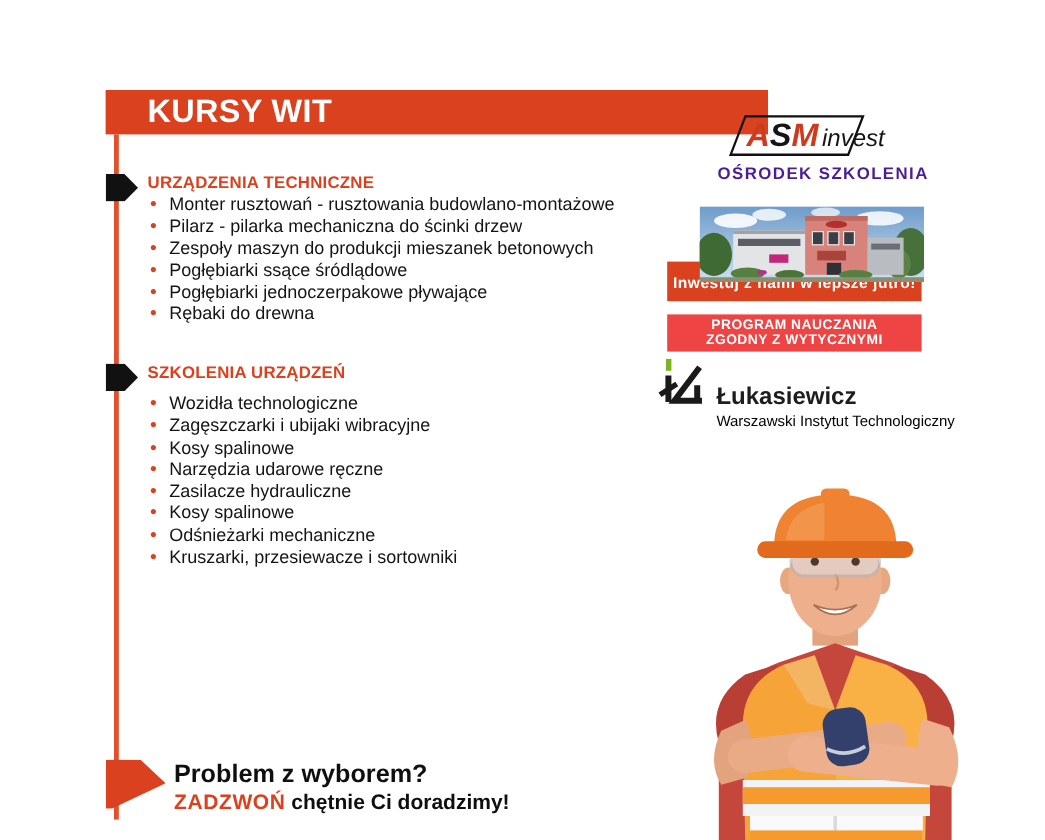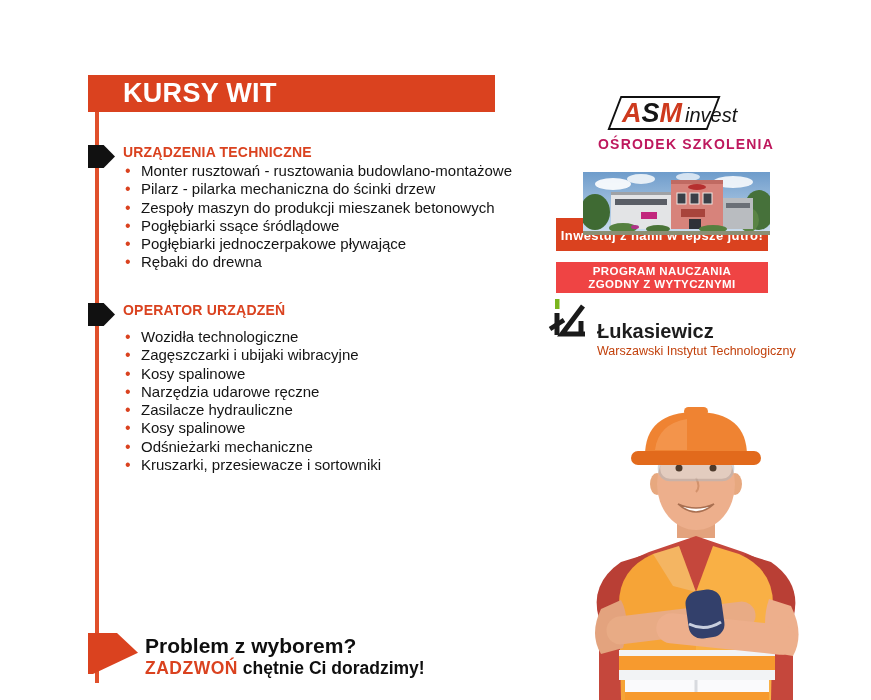--- a/index.html
+++ b/index.html
@@ -3,21 +3,21 @@
 <meta charset="utf-8">
 <style>
   html,body{margin:0;padding:0;background:#ffffff;}
   *{box-sizing:border-box;}
   .canvas{
     position:relative;width:871px;height:700px;background:#ffffff;overflow:hidden;
     font-family:"Liberation Sans",sans-serif;color:#1a1a1a;
   }
   
   .title-banner{
-    position:absolute;left:88px;top:75px;width:407px;height:37px;
+    position:absolute;left:88px;top:75px;width:552px;height:37px;
     background:#da421f;color:#fff;display:flex;align-items:center;
     padding-left:35px;font-size:27px;letter-spacing:.3px;white-space:nowrap;
   }
   .title-banner .b{font-weight:bold;}
   .title-banner .r{font-weight:normal;margin-left:8px;}
   
   .v-line{position:absolute;left:95px;top:112px;width:4px;height:571px;background:#e0502b;}
   .arrow-black{
     position:absolute;left:88px;width:27px;height:23px;background:#111;
     clip-path:polygon(0 0,58% 0,100% 50%,58% 100%,0 100%);
@@ -44,41 +44,41 @@
   }
   .asm-text{
     position:absolute;left:24px;top:3px;font-style:italic;font-weight:900;
     font-size:27px;line-height:32px;white-space:nowrap;
   }
   .asm-text .red{color:#ce3a1e;}
   .asm-text .blk{color:#151515;}
   .asm-text .invest{font-weight:400;font-size:20px;color:#151515;margin-left:3px;}
   .asm-sub{
     position:absolute;left:0;top:42px;width:172px;text-align:center;
-    font-weight:bold;font-size:14px;letter-spacing:1.2px;color:#be185d;white-space:nowrap;
+    font-weight:bold;font-size:14px;letter-spacing:1.2px;color:#4c1d95;white-space:nowrap;
   }
   .photo{position:absolute;left:583px;top:172px;width:187px;height:63px;z-index:3;}
   .orange-banner{
     position:absolute;left:556px;top:218px;width:212px;height:33px;background:#da421f;z-index:2;
     display:flex;align-items:flex-end;justify-content:center;
   }
   .orange-banner span{
     color:#fff;font-weight:bold;font-size:13px;letter-spacing:.4px;
     padding-bottom:8px;white-space:nowrap;
   }
   .green-banner{
     position:absolute;left:556px;top:262px;width:212px;height:31px;background:#ef4444;
     display:flex;flex-direction:column;align-items:center;justify-content:center;
   }
   .green-banner span{
     color:#fff;font-weight:bold;font-size:11.5px;line-height:13px;letter-spacing:.4px;white-space:nowrap;
   }
   .luka-mark{position:absolute;left:547px;top:299px;width:46px;height:48px;}
   .luka-name{position:absolute;left:597px;top:320px;font-weight:bold;font-size:20px;color:#1d1d1d;white-space:nowrap;}
-  .luka-sub{position:absolute;left:597px;top:344px;font-size:12.5px;color:#c2410c;white-space:nowrap;}
+  .luka-sub{position:absolute;left:597px;top:344px;font-size:12.5px;color:#000000;white-space:nowrap;}
   .worker{position:absolute;left:560px;top:404px;width:308px;height:296px;}
   
   .arrow-orange{
     position:absolute;left:88px;top:633px;width:50px;height:41px;background:#da421f;
     clip-path:polygon(0 0,58% 0,100% 48%,10% 100%,0 100%);
   }
   .footer-q{position:absolute;left:145px;top:634px;font-weight:bold;font-size:21px;color:#0f0f0f;white-space:nowrap;}
   .footer-cta{position:absolute;left:145px;top:658px;font-weight:bold;font-size:17.5px;white-space:nowrap;text-align:center;}
   .footer-cta .hl{color:#da421f;letter-spacing:.5px;}
   .footer-cta .rest{color:#0f0f0f;}
@@ -99,21 +99,21 @@
   <ul class="course-list" style="top:162px;">
     <li>Monter rusztowań - rusztowania budowlano-montażowe</li>
     <li>Pilarz - pilarka mechaniczna do ścinki drzew</li>
     <li>Zespoły maszyn do produkcji mieszanek betonowych</li>
     <li>Pogłębiarki ssące śródlądowe</li>
     <li>Pogłębiarki jednoczerpakowe pływające</li>
     <li>Rębaki do drewna</li>
   </ul>
 
   <div class="arrow-black" style="top:303px;"></div>
-  <div class="sec-head" style="top:302px;">OPERATOR URZĄDZEŃ</div>
+  <div class="sec-head" style="top:302px;">SZKOLENIA URZĄDZEŃ</div>
   <ul class="course-list" style="top:328px;">
     <li>Wozidła technologiczne</li>
     <li>Zagęszczarki i ubijaki wibracyjne</li>
     <li>Kosy spalinowe</li>
     <li>Narzędzia udarowe ręczne</li>
     <li>Zasilacze hydrauliczne</li>
     <li>Kosy spalinowe</li>
     <li>Odśnieżarki mechaniczne</li>
     <li>Kruszarki, przesiewacze i sortowniki</li>
   </ul>

